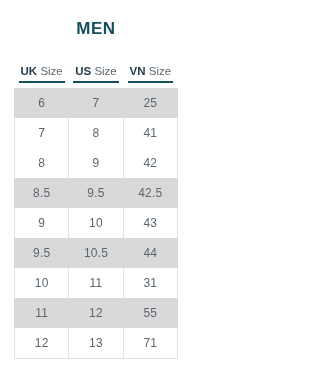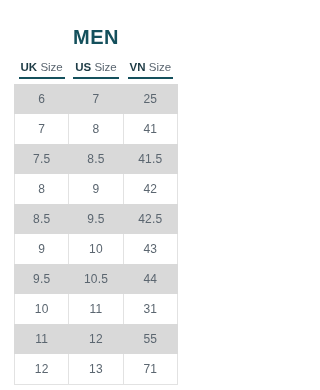--- a/index.html
+++ b/index.html
@@ -17,33 +17,33 @@
   #size-chart {
     width: 192px;
     height: 390px;
     box-sizing: border-box;
     position: relative;
     background: #ffffff;
   }
 
   .chart-title {
     text-align: center;
-    font-size: 20px;
+    font-size: 17px;
     font-weight: bold;
     color: #14505c;
     letter-spacing: 0.5px;
-    margin: 16px;
+    margin: 8px;
     padding-top: 10px;
     line-height: 22px;
   }
 
   .table-wrap {
     position: absolute;
     left: 14px;
-    top: 40px;
+    top: 52px;
     width: 164px;
   }
 
   table.size-table {
     width: 164px;
     border-collapse: collapse;
     table-layout: fixed;
   }
 
   table.size-table th,
@@ -145,25 +145,20 @@
         <tr class="row-shaded">
           <td>6</td>
           <td>7</td>
           <td>25</td>
         </tr>
         <tr class="row-plain">
           <td>7</td>
           <td>8</td>
           <td>41</td>
         </tr>
-        <tr class="row-shaded">
-          <td>7.5</td>
-          <td>8.5</td>
-          <td>41.5</td>
-        </tr>
         <tr class="row-plain">
           <td>8</td>
           <td>9</td>
           <td>42</td>
         </tr>
         <tr class="row-shaded">
           <td>8.5</td>
           <td>9.5</td>
           <td>42.5</td>
         </tr>

